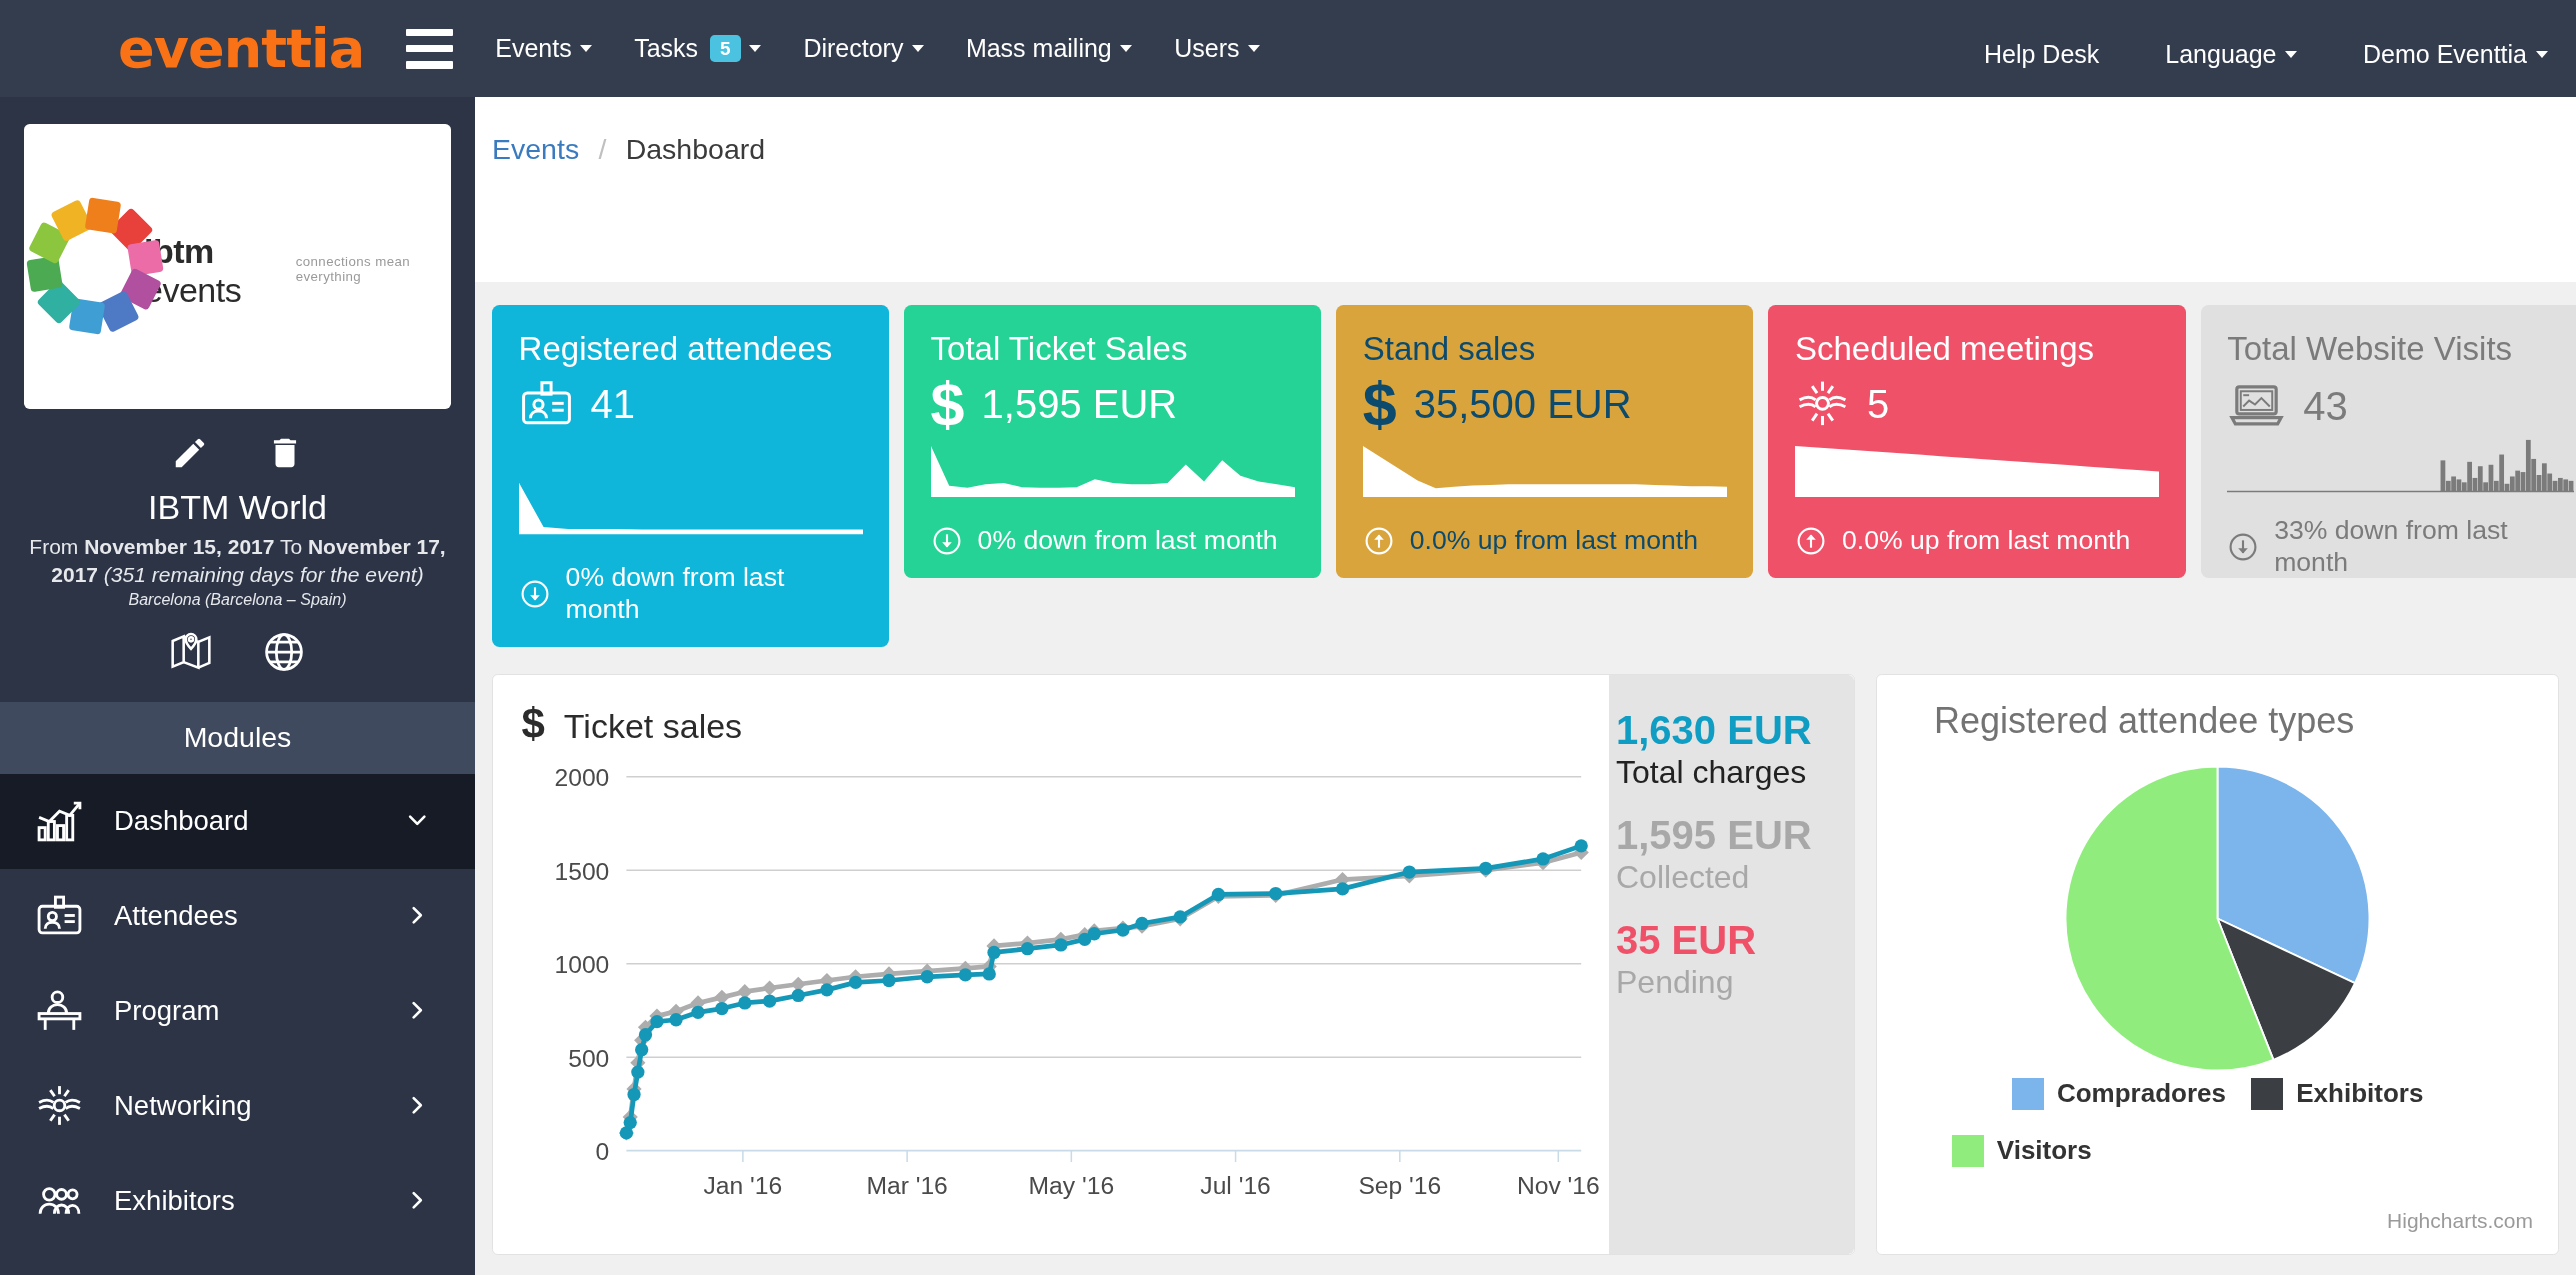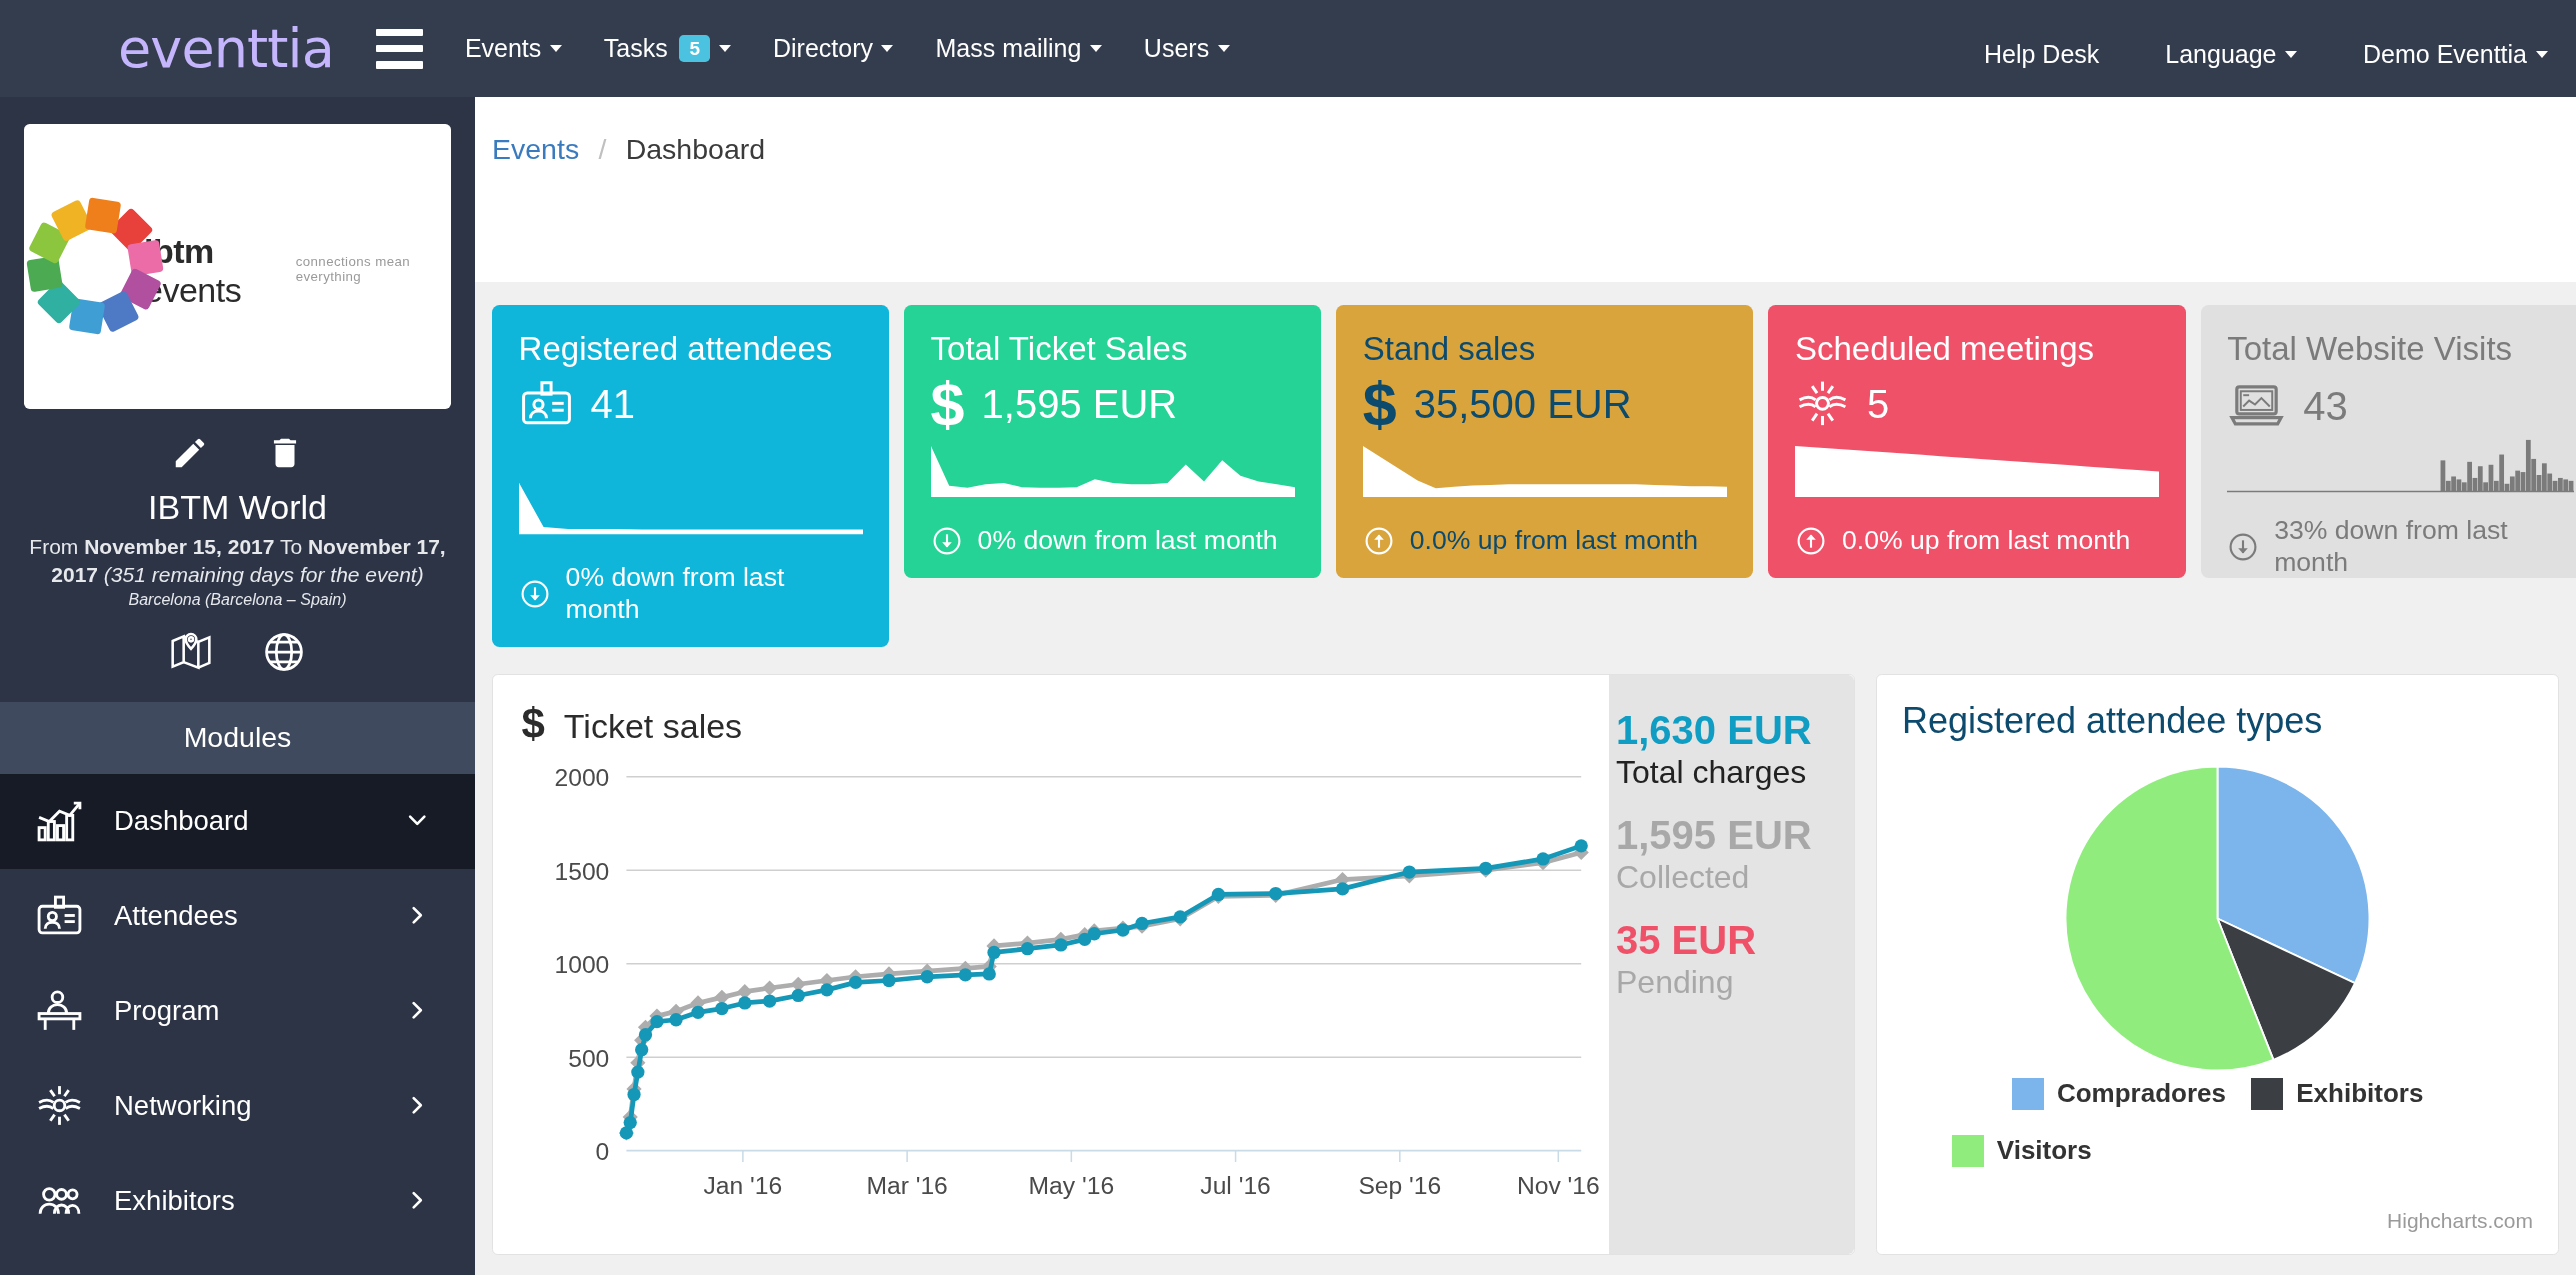--- a/index.html
+++ b/index.html
@@ -12,22 +12,22 @@
 
   
   #navbar {
     position: absolute; top: 0; left: 0;
     width: 2576px; height: 97px;
     background: #343d4e;
     display: flex; align-items: center;
     z-index: 40;
   }
   #brand {
-    color: #c4b5fd; font-size: 54px; letter-spacing: -0.9px;
-    margin-left: 118px; font-weight: 400;
+    color: #f97316; font-size: 54px; letter-spacing: -0.9px;
+    margin-left: 118px; font-weight: 700;
     font-family: "DejaVu Sans", sans-serif;
   }
   #hamburger {
     margin-left: 42px; width: 47px; height: 40px;
     display: flex; flex-direction: column; justify-content: space-between;
     cursor: pointer;
   }
   #hamburger span { display:block; height: 7.6px; background: #fff; border-radius: 0.9px; }
   .nav-link {
     color: #fff; font-size: 25px; margin-left: 42px;
@@ -138,21 +138,21 @@
   #ticket-panel-title { font-size: 34px; color: #2b2b2b; display: flex; align-items: baseline; }
   #ticket-panel-title .dollar { font-size: 42px; font-weight: bold; margin-right: 19px; }
   #stats-col {
     width: 245px; background: #e4e4e4;
     padding: 32px 0 0 7px; border-radius: 0 5.7px 5.7px 0;
   }
   .stat-value { font-size: 40px; font-weight: bold; line-height: 1.15; }
   .stat-label { font-size: 32px; font-weight: 300; line-height: 1.2; margin-bottom: 21px; }
 
   #pie-panel { flex: 1; height: 581px; padding: 25px 0 0 25px; position: relative; }
-  #pie-title { font-size: 36px; color: #0c4a6e; font-weight: 300; }
+  #pie-title { font-size: 36px; color: #737373; font-weight: 300; margin-left: 32px; }
   #pie-wrap { position:absolute; left: 0; right: 0; top: 82px; display:flex; justify-content:center; }
   #pie-legend {
     position: absolute; left: 0; right: 0; bottom: 87px;
     display: flex; justify-content: center; gap: 25px; flex-wrap: wrap; width: 532px; margin: 0 auto;
   }
   .legend-item { display: flex; align-items: center; font-size: 26px; font-weight: bold; color: #333; }
   .legend-swatch { width: 32px; height: 32px; margin-right: 13.3px; flex: none; }
   #highcharts-credit { position: absolute; right: 25px; bottom: 21px; font-size: 21px; color: #9a9a9a; }
 </style>
 </head>

